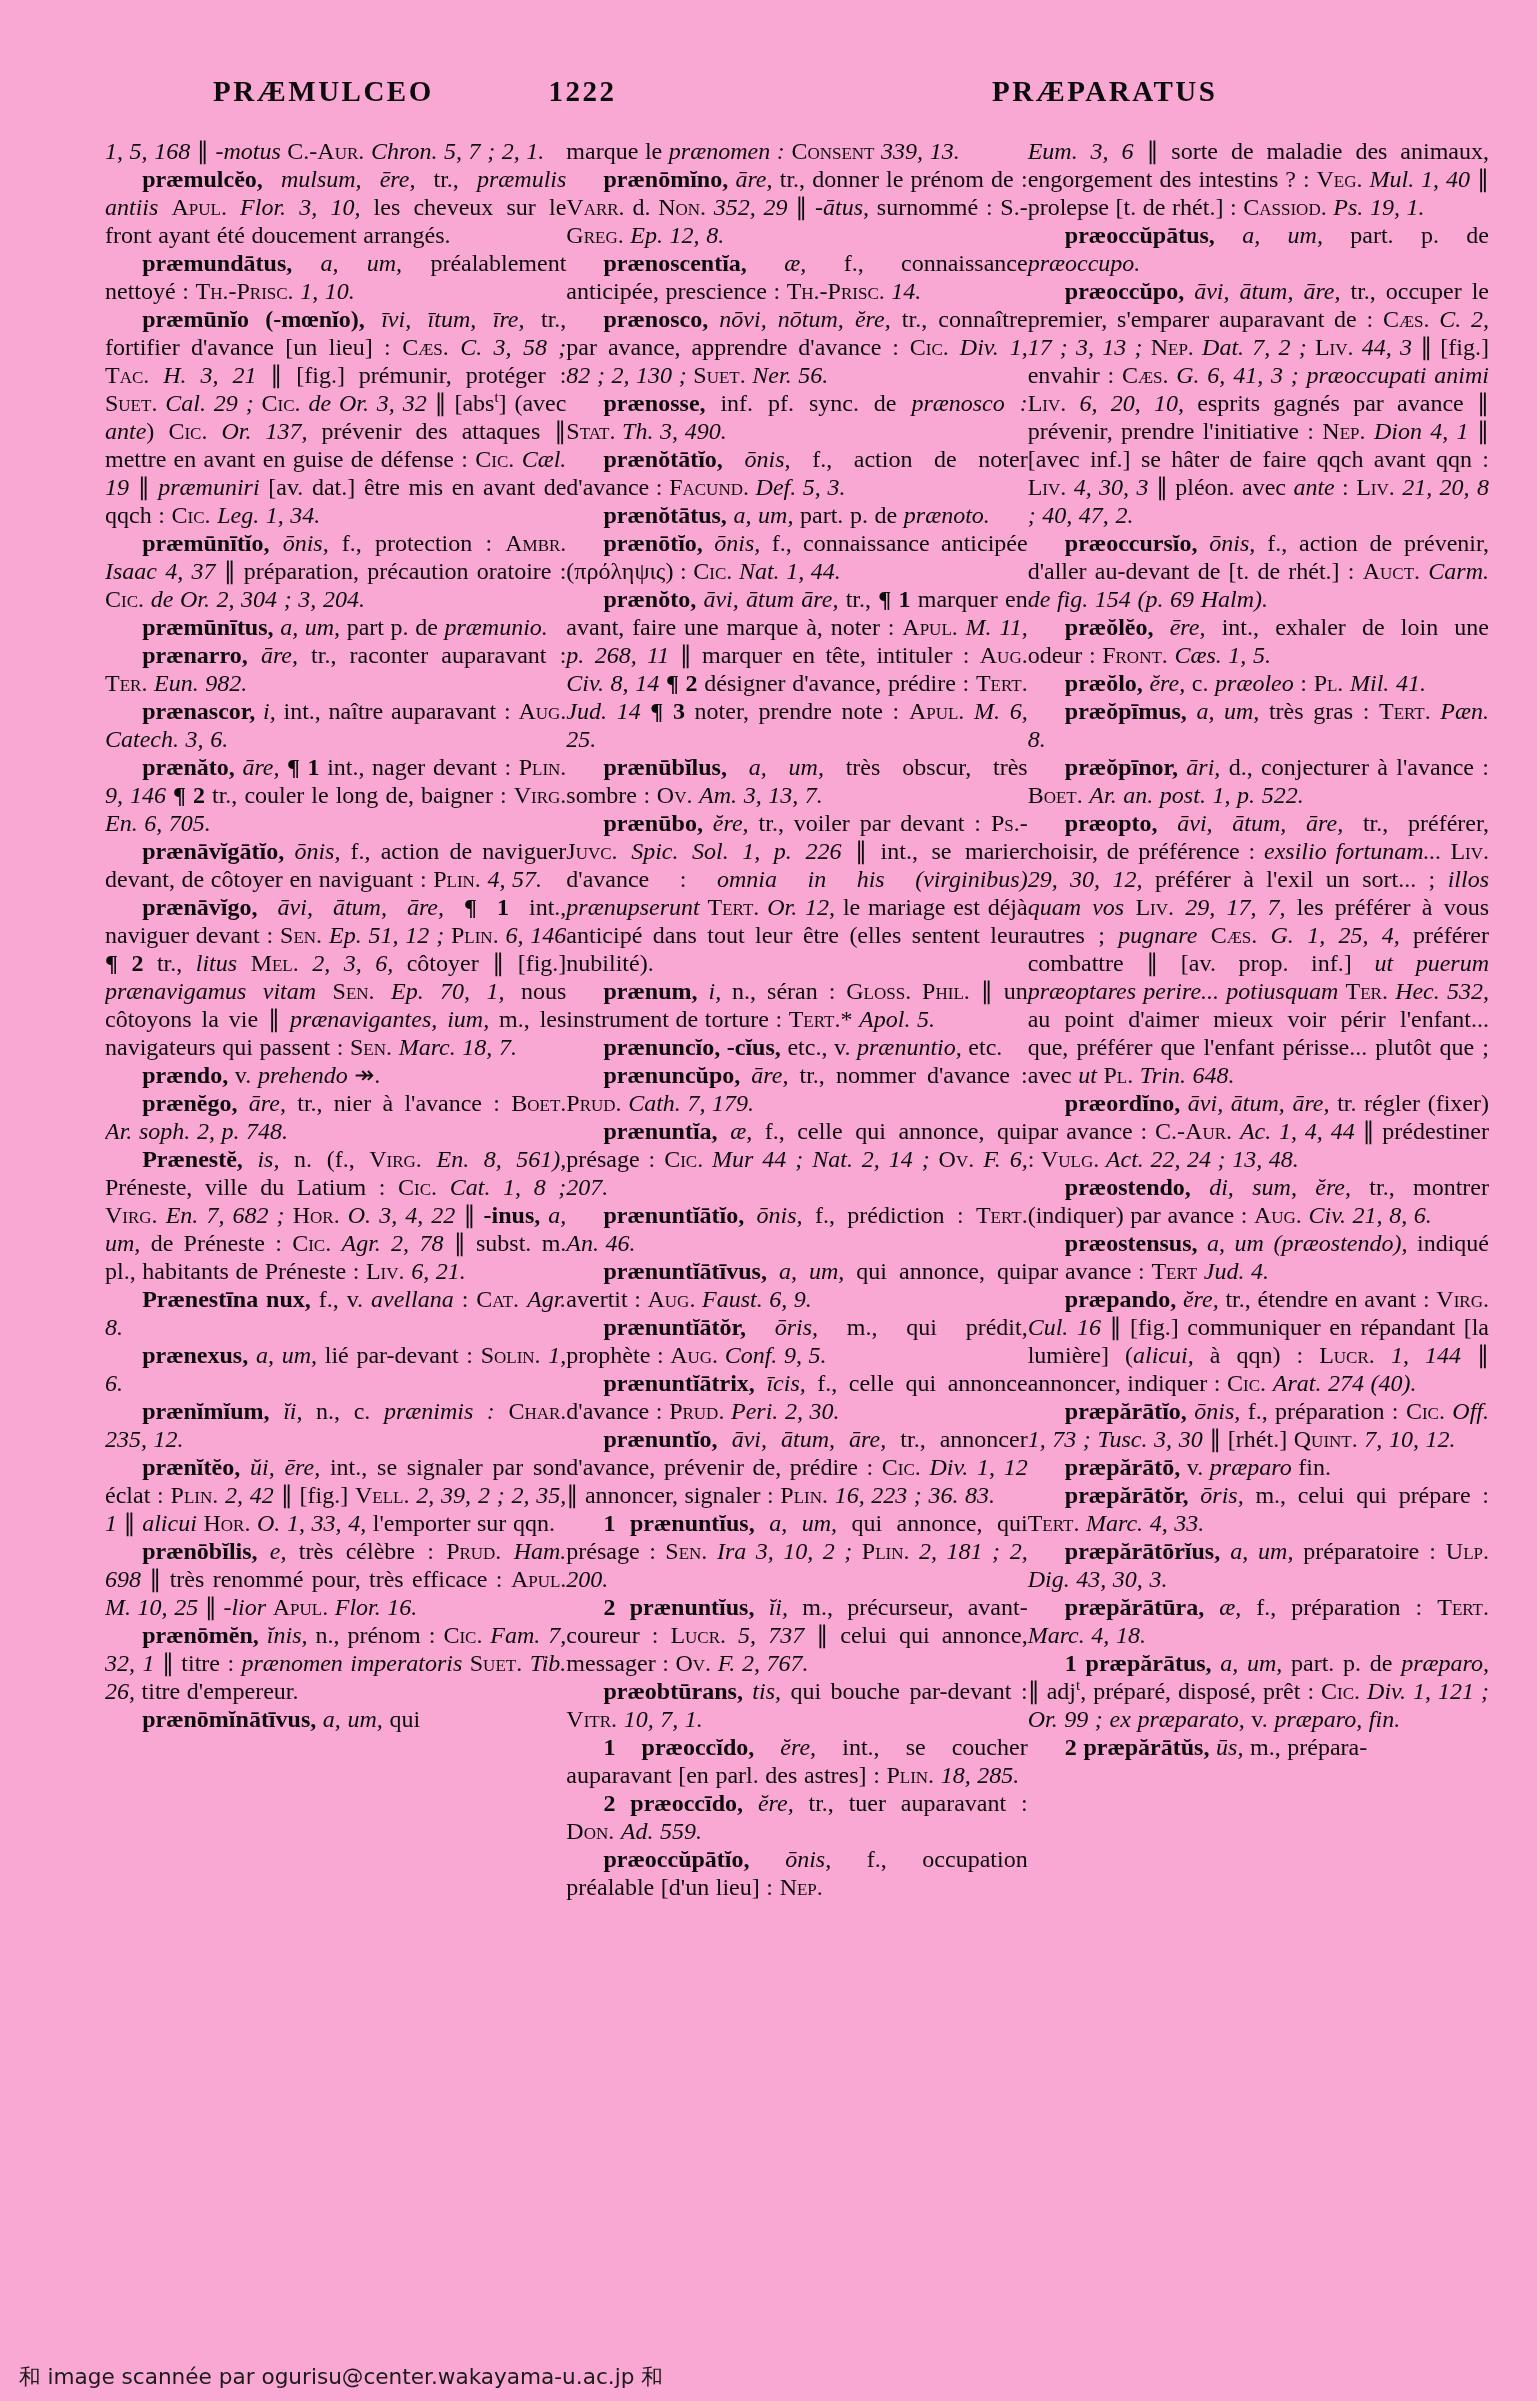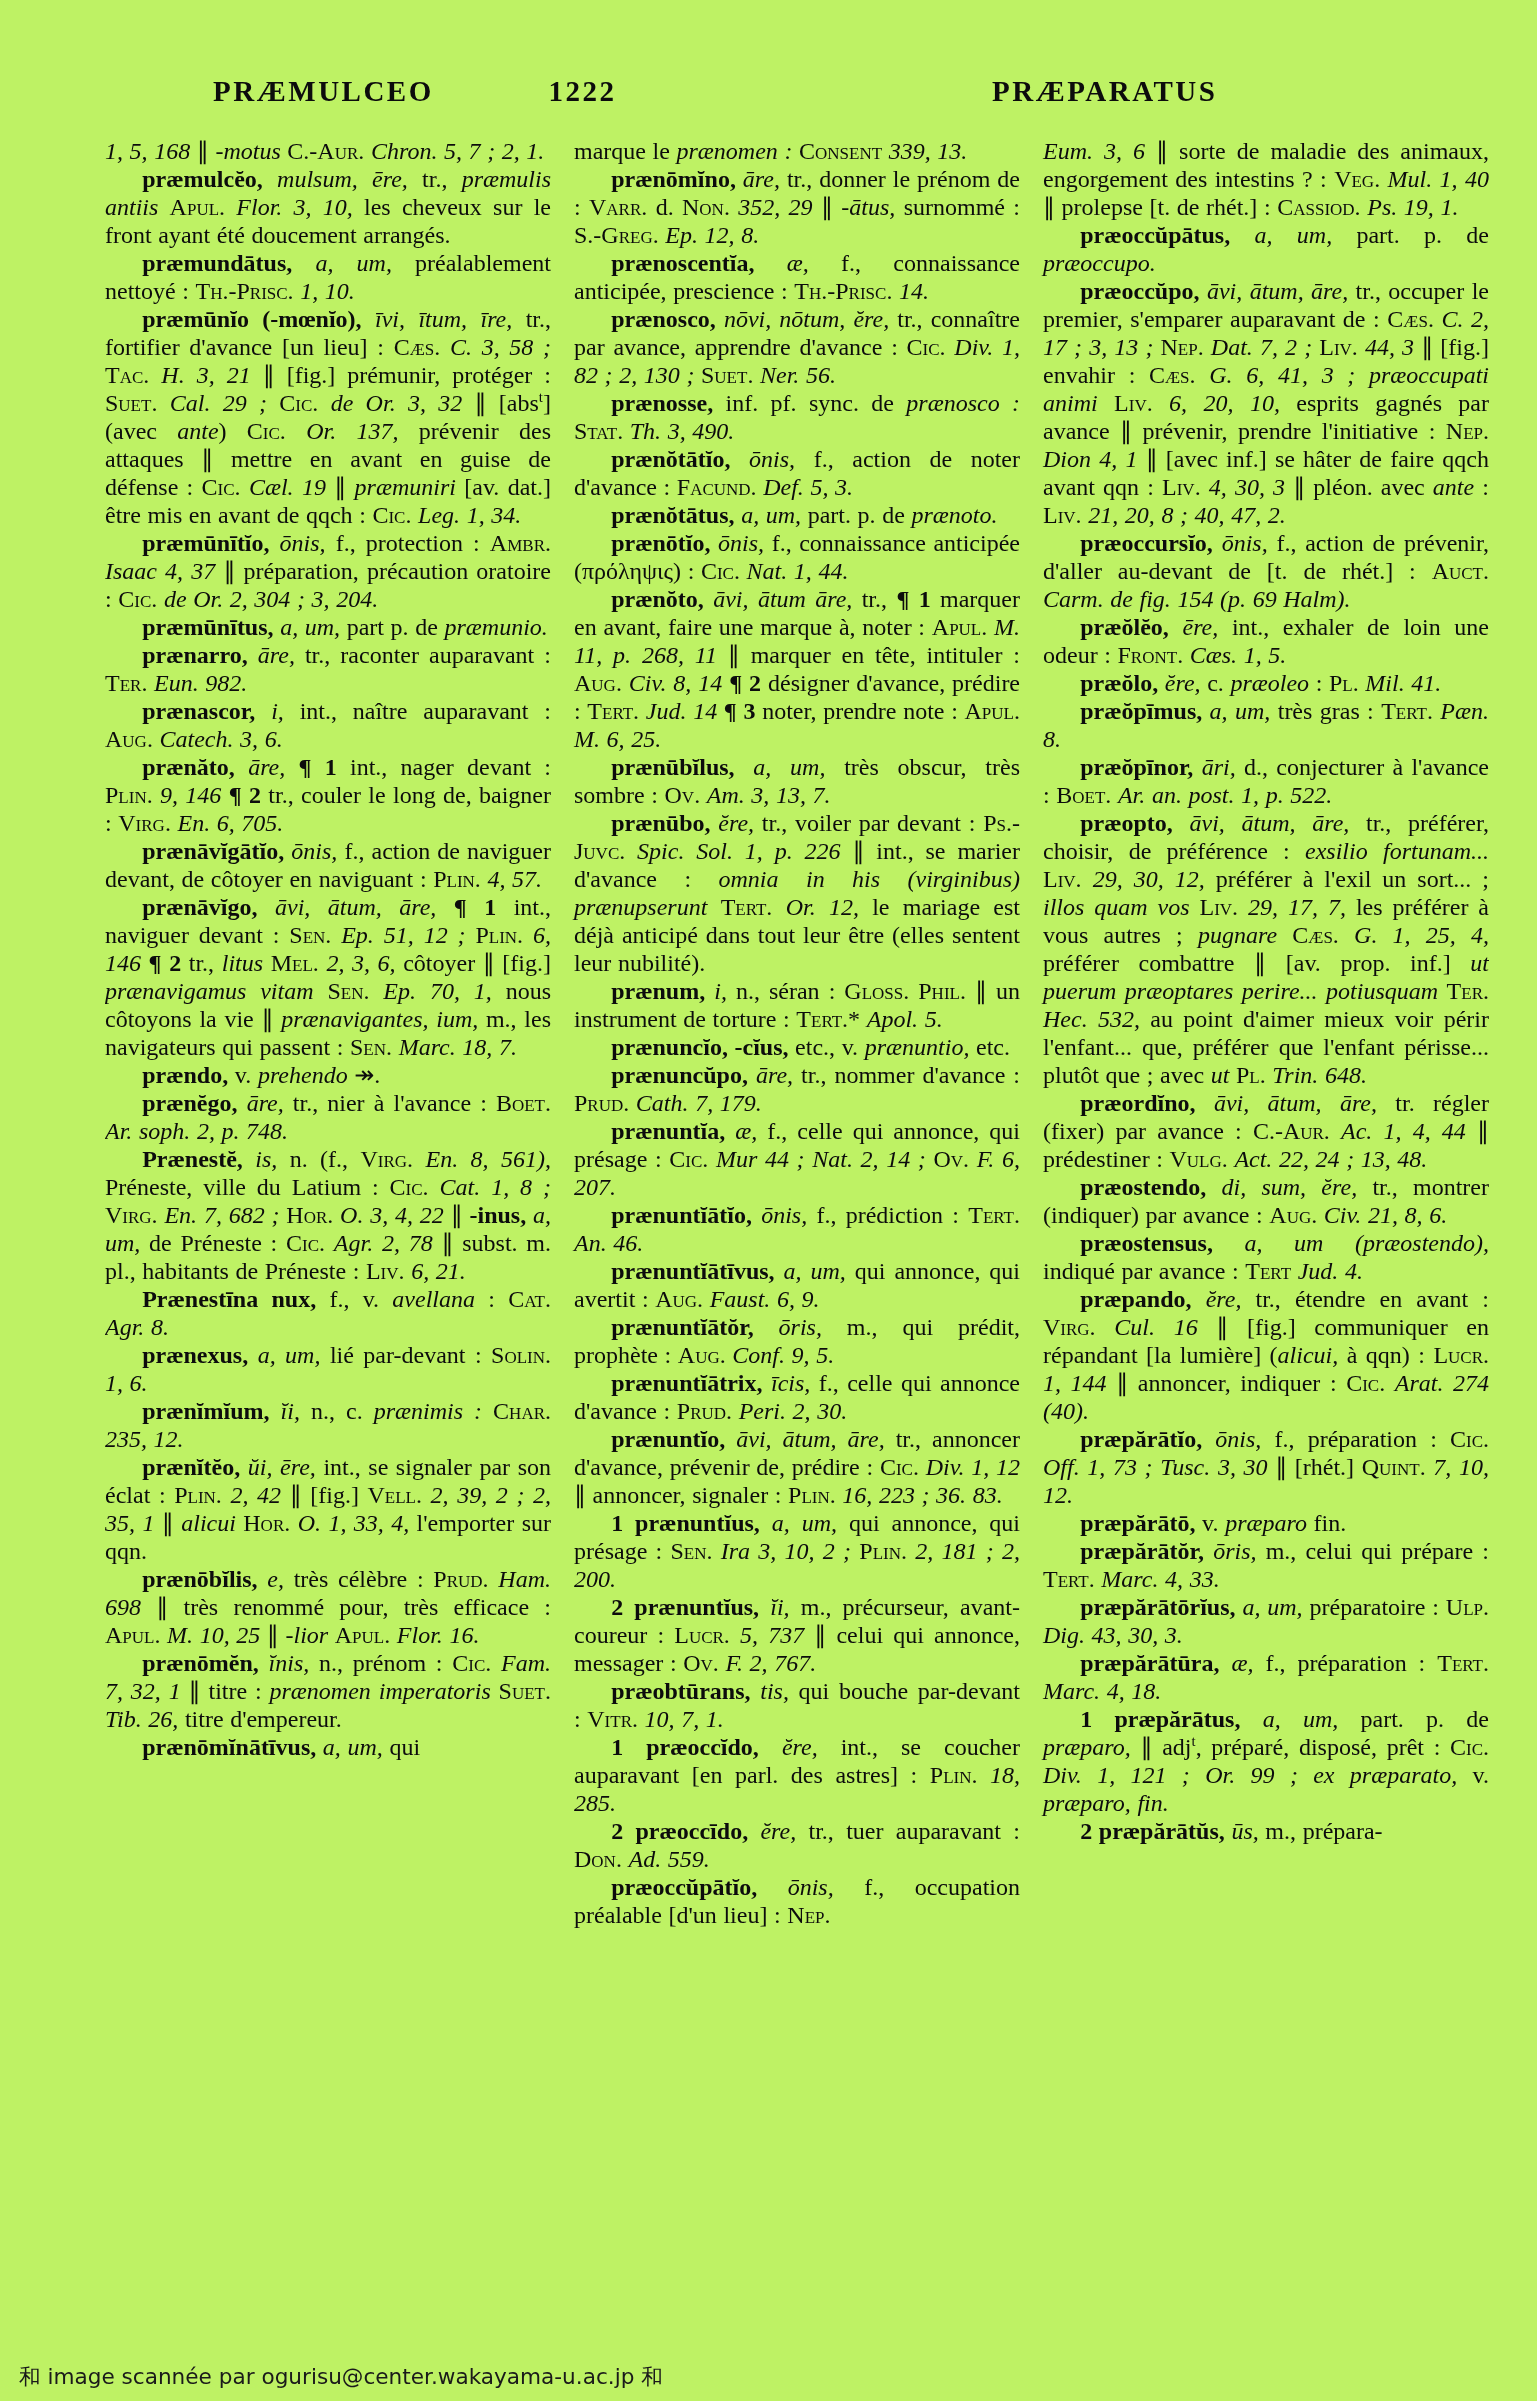--- a/index.html
+++ b/index.html
@@ -4,21 +4,21 @@
 <style>
   html, body {
     margin: 0;
     padding: 0;
     background: #ffffff;
   }
   .page {
     position: relative;
     width: 1537px;
     height: 2401px;
-    background: #bef264;
+    background: #f9a8d4;
     font-family: "Liberation Serif", serif;
     color: #0c0c0c;
     overflow: hidden;
   }
   .page-header {
     display: flex;
     justify-content: space-between;
     align-items: baseline;
     margin: 0 108px 0 105px;
     padding-top: 75px;
@@ -27,21 +27,20 @@
     font-weight: bold;
     font-size: 29px;
     letter-spacing: 2.5px;
     width: 33%;
   }
   .head-left   { text-align: center; }
   .head-center { font-size: 30px; letter-spacing: 1.3px; }
   .head-right  { text-align: left; }
   .columns {
     display: flex;
-    gap: 23px;
     margin: 29px 48px 0 105px;
     height: 2155px;
     overflow: hidden;
   }
   .col {
     flex: 1 1 0;
     text-align: justify;
     font-size: 24px;
     line-height: 28px;
     word-spacing: 0.6px;

